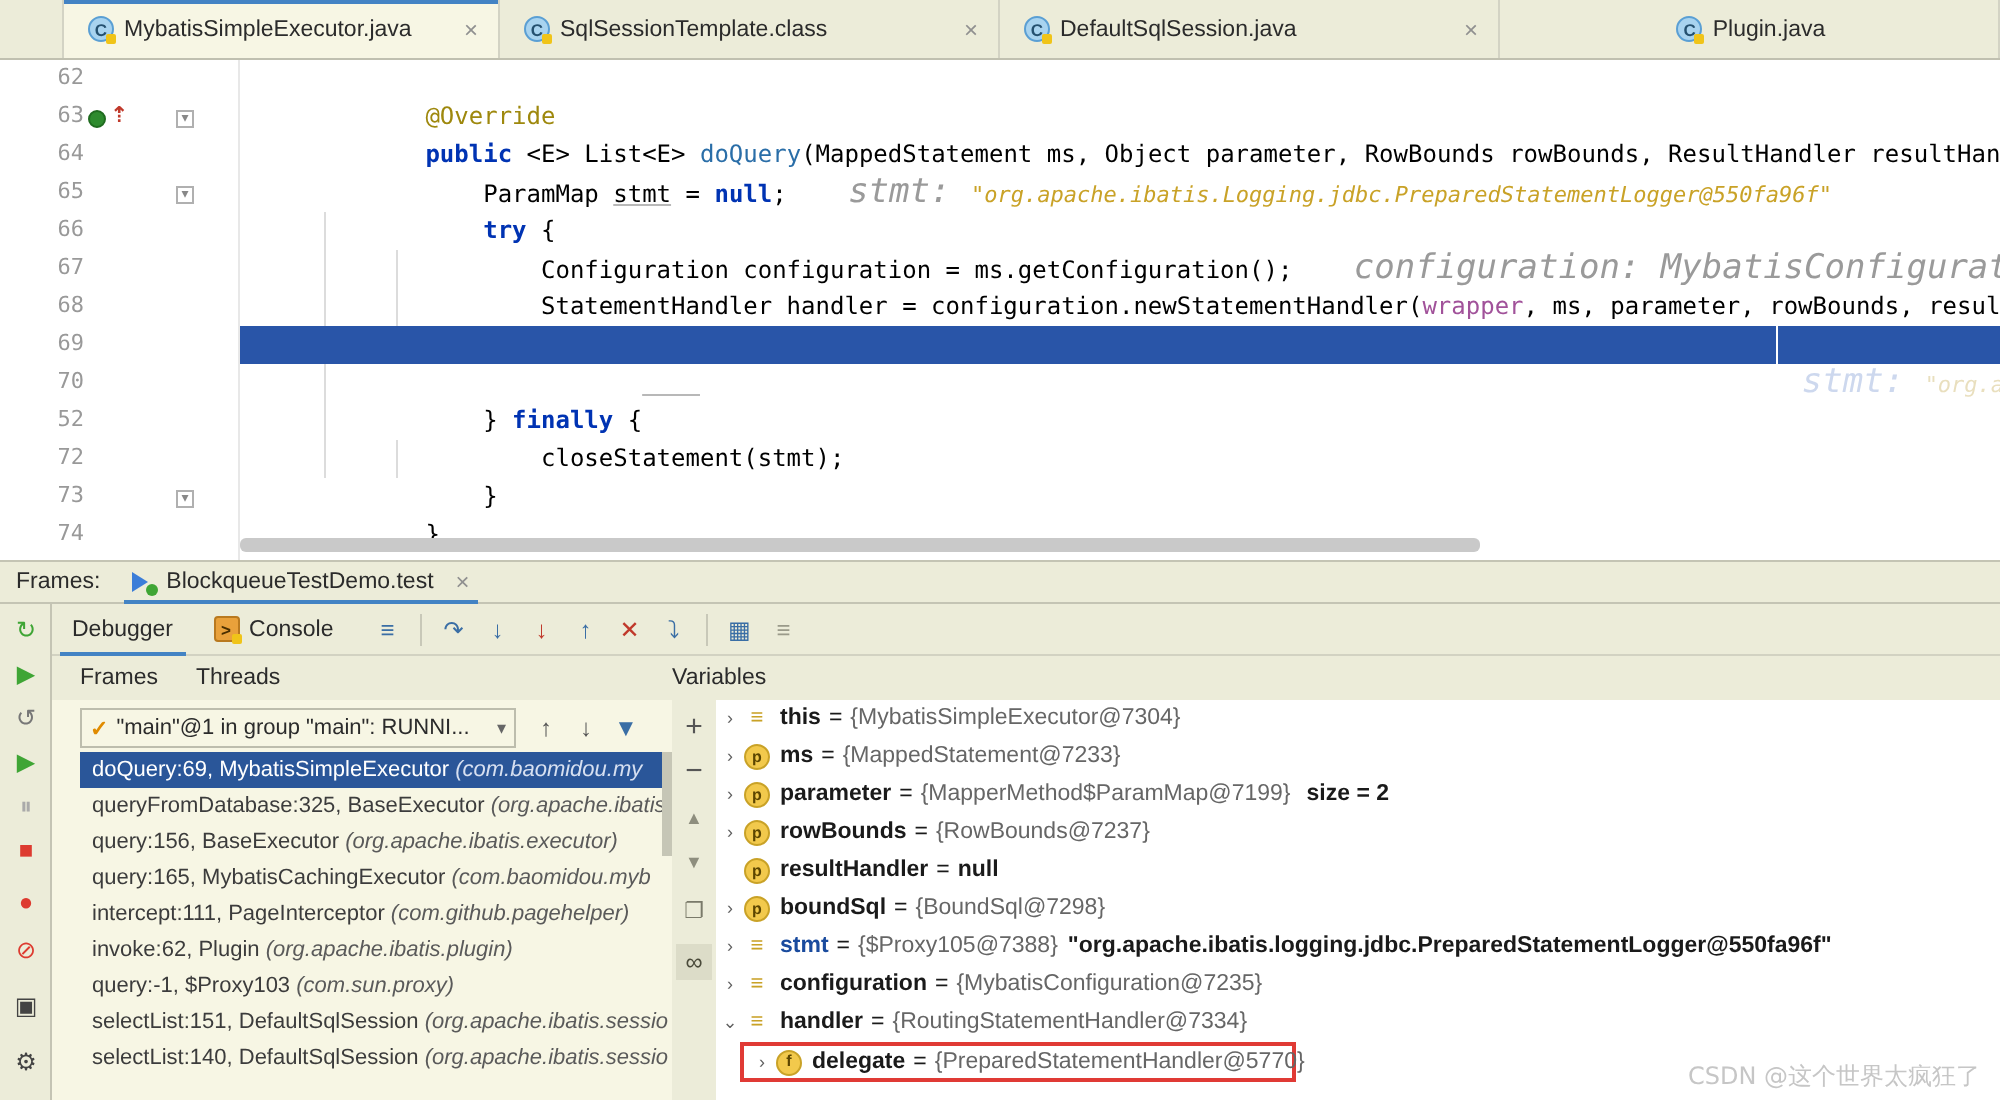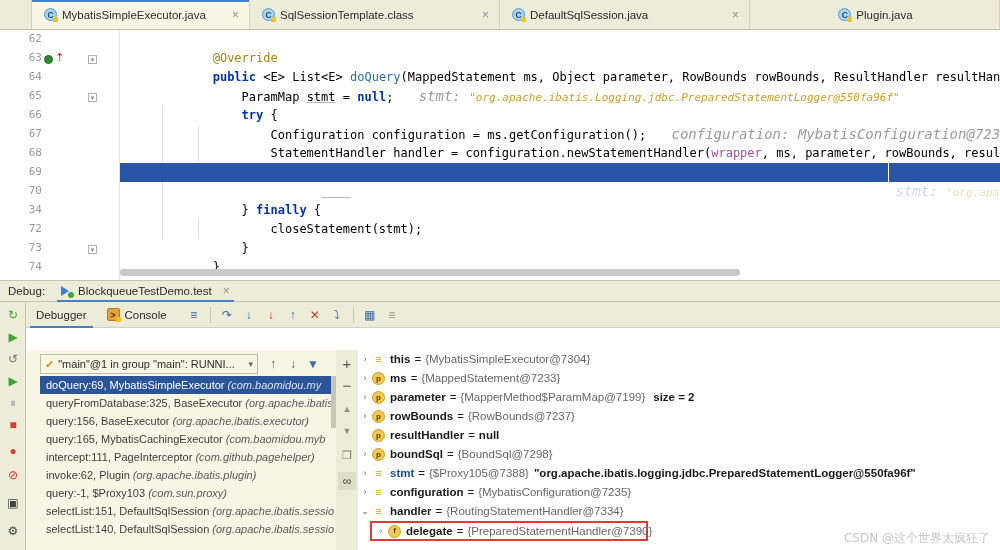--- a/index.html
+++ b/index.html
@@ -105,21 +105,21 @@
   .cline.current .txt, .cline.current span { color: #ffffff !important; }
   .cline.current .hint { color: #cdd8ee !important; }
   .cline.current .hintstr { color: #e9dfbe !important; }
 
   .kw { color: #0033b3; font-weight: 700; }
   .ann { color: #9e880d; }
   .typ { color: #000000; }
   .mth { color: #2a6ea8; }
   .fld { color: #000000; text-decoration: underline; text-decoration-color: #b8b8b8; }
   .param-hl { color: #a1529a; }
-  .hint { color: #9a9a9a; font-style: italic; font-size: 14px; }
+  .hint { color: #9a9a9a; font-style: italic; font-size: 17px; }
   .hintlbl { color: #9a9a9a; font-size: 11px; }
   .hintstr { color: #c9a227; font-style: italic; font-size: 11px; }
   .hintkw { color: #0033b3; font-weight: 700; font-size: 11px; }
   .indentline {
     position: absolute; width: 1px; background: #dcdcdc;
   }
   .editor-caret {
     position: absolute; width: 1px; background: #ffffff;
   }
 
@@ -330,21 +330,21 @@
     <div class="gutter">
       <div class="lnum" style="top:2px">62</div>
       <div class="lnum" style="top:21px">63</div>
       <div class="lnum" style="top:40px">64</div>
       <div class="lnum" style="top:59px">65</div>
       <div class="lnum" style="top:78px">66</div>
       <div class="lnum" style="top:97px">67</div>
       <div class="lnum" style="top:116px">68</div>
       <div class="lnum" style="top:135px">69</div>
       <div class="lnum" style="top:154px">70</div>
-      <div class="lnum" style="top:173px">34</div>
+      <div class="lnum" style="top:173px">52</div>
       <div class="lnum" style="top:192px">72</div>
       <div class="lnum" style="top:211px">73</div>
       <div class="lnum" style="top:230px">74</div>
 
       <div class="bp" style="left:34px; top:25px"></div>
       <div class="arrowmark" style="left:45px; top:21px">⇡</div>
 
       <div class="fold" style="left:78px; top:25px">▾</div>
       <div class="fold" style="left:78px; top:63px">▾</div>
       <div class="fold" style="left:78px; top:215px">▾</div>
@@ -409,21 +409,21 @@
         <span class="txt"><span class="typ"></span></span>
       </div>
     </div>
 
     <div class="hscroll">
       <div class="thumb"></div>
     </div>
   </div>
 
   <div class="debugbar">
-    <span class="debuglabel">Debug:</span>
+    <span class="debuglabel">Frames:</span>
     <div class="debugruntab">
       <span class="runicon">
         <span class="tri"></span>
           <span class="dot"></span>
       </span>
       <span>BlockqueueTestDemo.test</span>
       <span class="tab-close" style="margin-left:6px">×</span>
     </div>
   </div>
 
@@ -454,20 +454,25 @@
     <div class="tbtn" style="color:#3a6ea5">↓</div>
     <div class="tbtn" style="color:#c0392b">↓</div>
     <div class="tbtn" style="color:#3a6ea5">↑</div>
     <div class="tbtn" style="color:#c0392b">✕</div>
     <div class="tbtn" style="color:#3a6ea5">⤵</div>
     <div class="tsep"></div>
     <div class="tbtn" style="color:#3a6ea5">▦</div>
     <div class="tbtn" style="color:#9a9a8a">≡</div>
   </div>
 
+  <div class="panelheaders">
+    <div class="ph" style="left:14px">Frames</div>
+    <div class="ph" style="left:72px">Threads</div>
+    <div class="ph" style="left:310px">Variables</div>
+  </div>
 
   <div class="framespanel">
     <div class="threadsel">
       <span class="chk">✓</span>
       <span>"main"@1 in group "main": RUNNI...</span>
       <span class="caret-dn">▾</span>
     </div>
     <div class="fbtn" style="top:5px; left:238px">↑</div>
     <div class="fbtn" style="top:5px; left:258px">↓</div>
     <div class="fbtn" style="top:5px; left:278px; color:#3a6ea5">▼</div>
@@ -571,19 +576,19 @@
       <span class="vname">handler</span>
       <span class="veq">=</span>
       <span class="vval">{RoutingStatementHandler@7334}</span>
     </div>
 
     <div class="vrow hl">
       <span class="twisty">›</span>
       <span class="vicon f">f</span>
       <span class="vname">delegate</span>
       <span class="veq">=</span>
-      <span class="vval">{PreparedStatementHandler@7390}</span>
+      <span class="vval">{PreparedStatementHandler@5770}</span>
     </div>
 
   </div>
 
   <div class="watermark">CSDN @这个世界太疯狂了</div>
 </div>
 
 </body></html>

